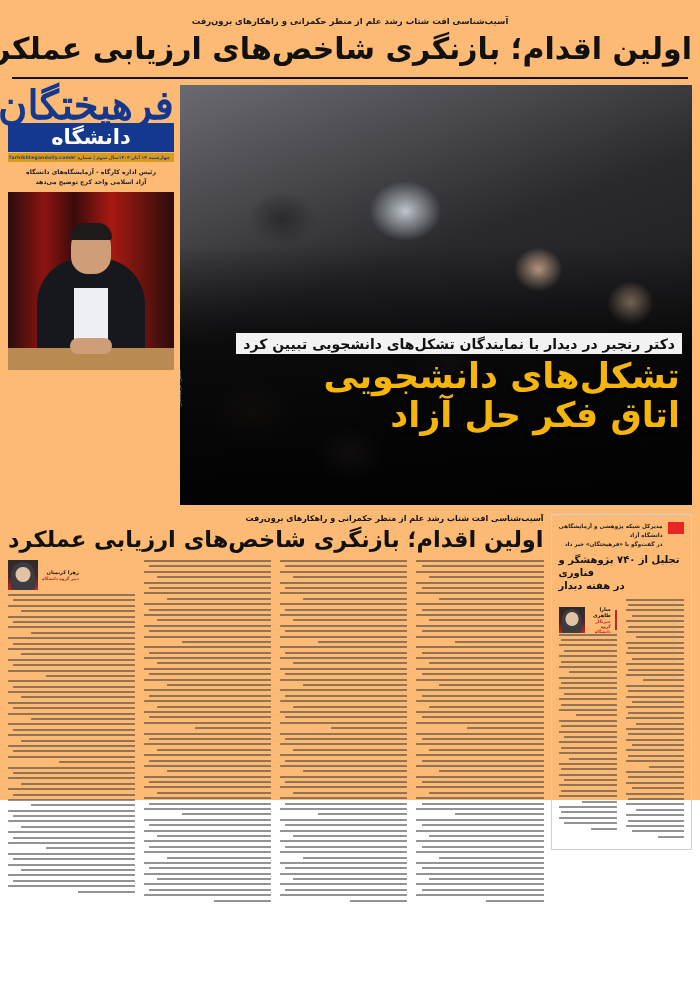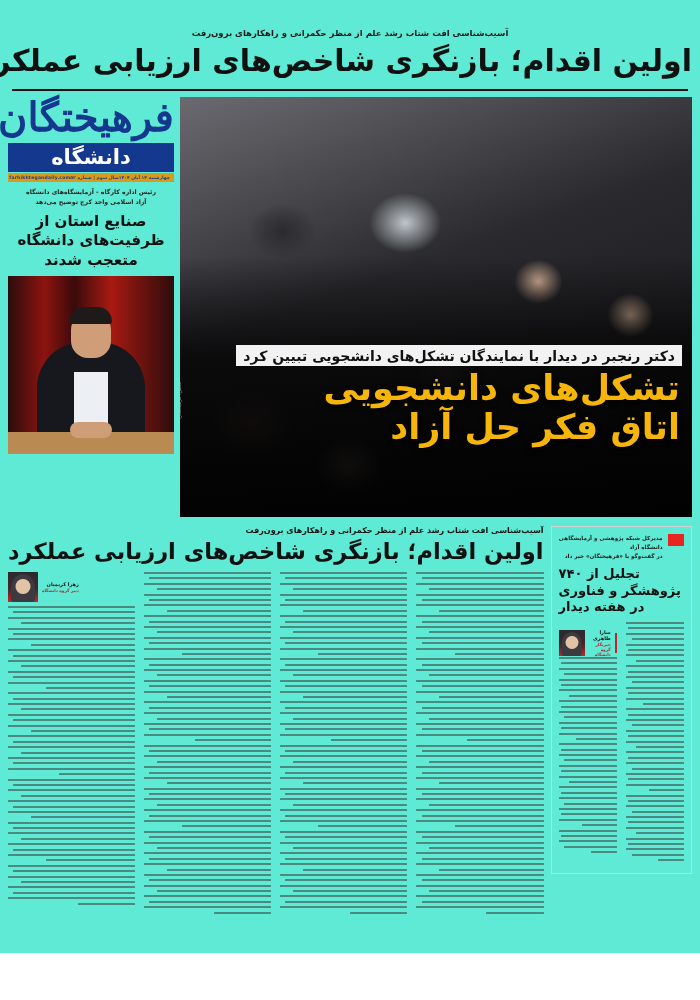--- a/index.html
+++ b/index.html
@@ -2,21 +2,21 @@
 <html lang="fa" dir="rtl"><head>
 <meta charset="utf-8">
 <title>Farhikhtegan Daneshgah</title>
 <style>
   * { margin:0; padding:0; box-sizing:border-box; }
   html,body { width:700px; height:1000px; background:#ffffff;
     font-family:"DejaVu Sans","Liberation Sans",sans-serif; }
   body { direction:rtl; overflow:hidden; position:relative; }
 
   
-  .page { width:700px; height:953px; position:relative; background:#5eead4; padding:12px 8px; }
+  .page { width:700px; height:800px; position:relative; background:#fdba74; padding:0 8px; }
 
   .top-kicker { text-align:center; font-size:8.5px; color:#1a1a1a; font-weight:700;
     letter-spacing:-.2px; padding-top:16px; }
 
   .top-headline { text-align:center; font-size:30px; font-weight:900; color:#111;
     letter-spacing:-1.2px; line-height:1.15; padding:6px 0 10px; white-space:nowrap; }
 
   .rule { height:2px; background:#111; margin:0 4px; }
 
   
@@ -37,21 +37,21 @@
     text-align:right; letter-spacing:-1.4px;
     text-shadow:0 2px 6px rgba(0,0,0,.85); }
   .hero-title span { display:block; }
 
   
   .hero-right { width:166px; display:flex; flex-direction:column; }
 
   .masthead { text-align:center; padding-top:2px; }
   .mast-name { font-size:40px; font-weight:900; color:#15388f; line-height:.92;
     letter-spacing:-2px; font-family:"DejaVu Serif","Liberation Serif",serif; }
-  .mast-bar { margin-top:8px; background:#15388f; color:#fff; font-size:21px; font-weight:900;
+  .mast-bar { margin-top:0; background:#15388f; color:#fff; font-size:21px; font-weight:900;
     letter-spacing:3px; padding:2px 0 3px; }
   .mast-info { margin-top:1px; background:#D99B1C; color:#15388f; font-size:4.5px;
     font-weight:700; padding:2px 4px; display:flex; justify-content:space-between;
     align-items:center; letter-spacing:.2px; }
   .mast-info .seg { white-space:nowrap; opacity:.95; }
   .mast-info .flag { width:9px; height:5px; background:#15388f; }
 
   .mast-sub { font-size:6.2px; color:#222; text-align:center; line-height:1.5;
     padding:5px 6px 0; font-weight:700; }
 
@@ -62,21 +62,21 @@
   .portrait { margin-top:6px; height:178px; position:relative; overflow:hidden; background:#1b0c0c; }
 
   
   .lower { display:flex; gap:7px; margin-top:9px; align-items:flex-start; }
 
   .col-left-box { width:170px; border:1px solid #d2d2d2; padding:7px 7px 8px; }
   .redsq { width:22px; height:12px; background:#E8251E; display:inline-block; }
   .kicker-left { font-size:5.6px; color:#222; line-height:1.65; text-align:right;
     font-weight:700; }
   .kicker-row { display:flex; gap:5px; align-items:flex-start; justify-content:space-between; }
-  .head-left { font-size:13px; font-weight:900; color:#111; line-height:1.28;
+  .head-left { font-size:10px; font-weight:900; color:#111; line-height:1.28;
     text-align:left; margin-top:5px; letter-spacing:-.6px; }
   .head-left span { display:block; }
 
   .byline { display:flex; align-items:center; gap:4px; margin-top:7px; justify-content:flex-start; }
   .byline-photo { width:26px; height:26px; background:#C1262B; position:relative; overflow:hidden; flex:none; }
   .byline-txt { text-align:right; }
   .byline-name { font-size:5px; font-weight:900; color:#111; }
   .byline-role { font-size:4.2px; color:#C1262B; font-weight:700; margin-top:1px; }
   .byline-bar { width:2px; height:20px; background:#C1262B; flex:none; }
 
@@ -171,25 +171,20 @@
           <span class="seg">سال سوم | شماره ۵۲</span>
           <span class="seg">farhikhtegandaily.com</span>
         </div>
       </div>
 
       <div class="mast-sub">
         <div>رئیس اداره کارگاه - آزمایشگاه‌های دانشگاه</div>
         <div>آزاد اسلامی واحد کرج توضیح می‌دهد</div>
       </div>
 
-      <div class="mast-headline">
-        <span>صنایع استان از</span>
-        <span>ظرفیت‌های دانشگاه</span>
-        <span>متعجب شدند</span>
-      </div>
 
       <div class="portrait">
         <div class="ph-portrait">
           <div class="body"></div>
             <div class="shirt"></div>
           <div class="head"></div>
             <div class="hair"></div>
           <div class="desk"></div>
             <div class="hands"></div>
         </div>

